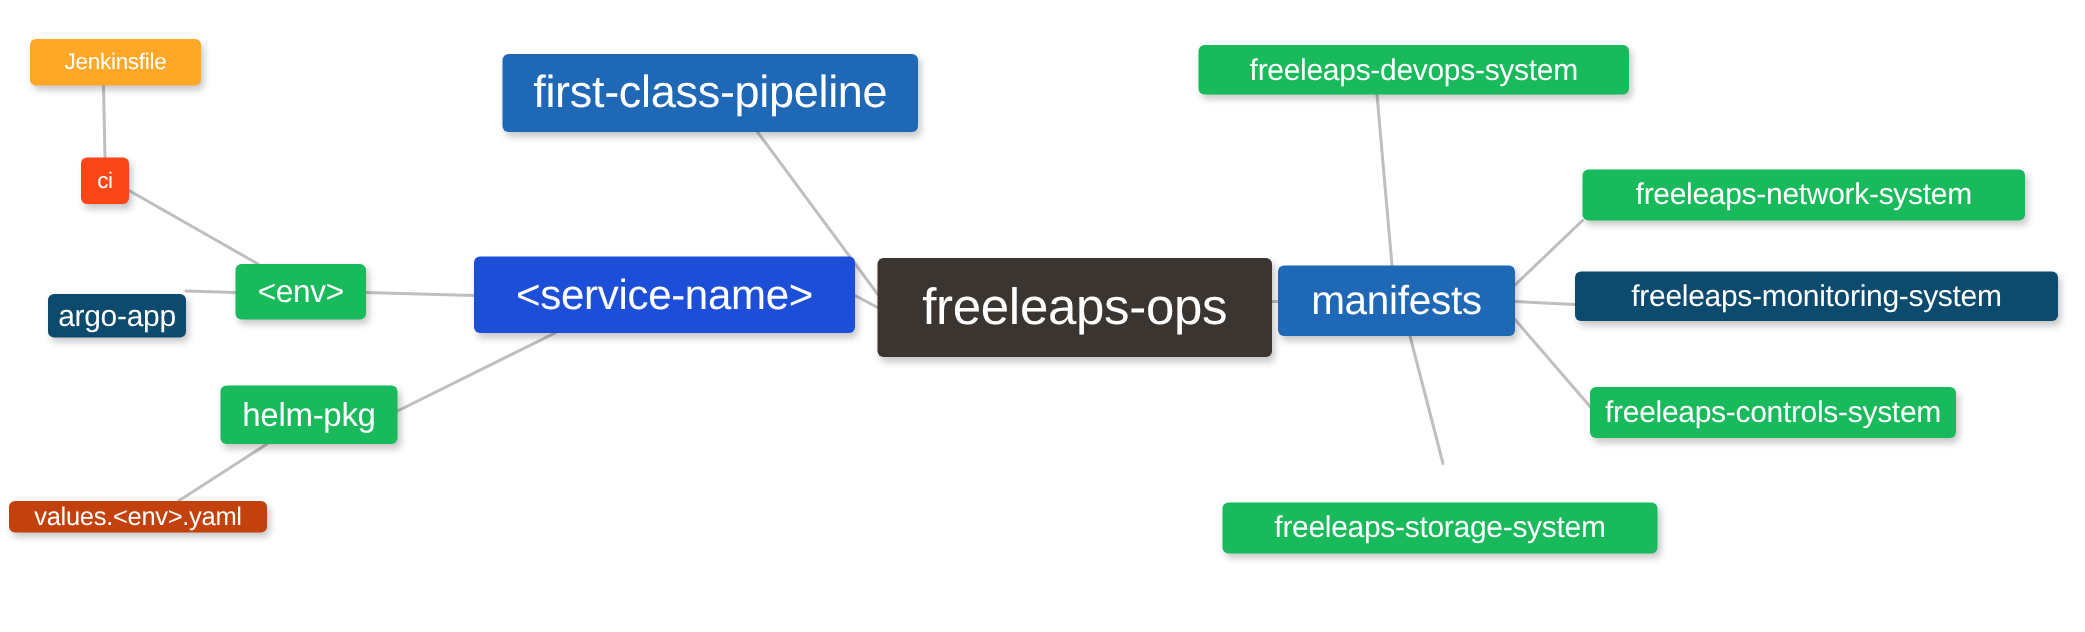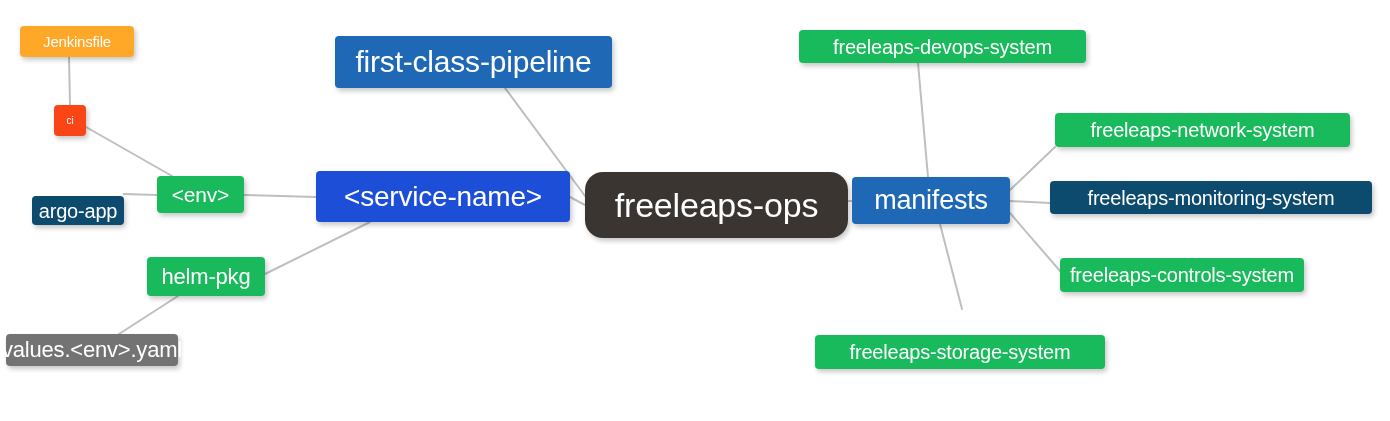--- a/index.html
+++ b/index.html
@@ -58,48 +58,48 @@
       <path d="M 172 176 L 86 127" fill="none" stroke="#bfbfbf" stroke-width="2" stroke-linecap="round"></path>
       <path d="M 70 105 L 69 57" fill="none" stroke="#bfbfbf" stroke-width="2" stroke-linecap="round"></path>
       <path d="M 178 296 L 119 334" fill="none" stroke="#bfbfbf" stroke-width="2" stroke-linecap="round"></path>
       <path d="M 928 177 L 918 63" fill="none" stroke="#bfbfbf" stroke-width="2" stroke-linecap="round"></path>
       <path d="M 1010 190 L 1055 147" fill="none" stroke="#bfbfbf" stroke-width="2" stroke-linecap="round"></path>
       <path d="M 1010 201 L 1050 203" fill="none" stroke="#bfbfbf" stroke-width="2" stroke-linecap="round"></path>
       <path d="M 1010 213 L 1060 271" fill="none" stroke="#bfbfbf" stroke-width="2" stroke-linecap="round"></path>
       <path d="M 940 224 L 962 309" fill="none" stroke="#bfbfbf" stroke-width="2" stroke-linecap="round"></path>
     </svg>
   <div id="node-layer">
-      <div class="node" style="left: 585px; top: 172px; width: 263px; height: 66px; background: rgb(59, 53, 49); font-size: 34px; border-radius: 18px;">
+      <div class="node" style="left: 585px; top: 172px; width: 263px; height: 66px; background: rgb(59, 53, 49); font-size: 34px;">
         <span class="node-label">freeleaps-ops</span>
       </div>
       <div class="node" style="left: 315px; top: 36px; width: 277px; height: 52px; background: rgb(31, 104, 181); font-size: 30px; margin-left: 20px;">
         <span class="node-label">first-class-pipeline</span>
       </div>
       <div class="node" style="left: 316px; top: 171px; width: 254px; height: 51px; background: #1d4ed8; font-size: 28px;">
         <span class="node-label">&lt;service-name&gt;</span>
       </div>
       <div class="node" style="left: 852px; top: 177px; width: 158px; height: 47px; background: rgb(31, 104, 181); font-size: 27px;">
         <span class="node-label">manifests</span>
       </div>
       <div class="node" style="left: 157px; top: 176px; width: 87px; height: 37px; background: rgb(25, 186, 91); font-size: 21px;">
         <span class="node-label">&lt;env&gt;</span>
       </div>
       <div class="node" style="left: 147px; top: 257px; width: 118px; height: 39px; background: rgb(25, 186, 91); font-size: 22px;">
         <span class="node-label">helm-pkg</span>
       </div>
       <div class="node" style="left: 20px; top: 26px; width: 114px; height: 31px; background: rgb(255, 167, 38); font-size: 15px;">
         <span class="node-label">Jenkinsfile</span>
       </div>
-      <div class="node" style="left: 54px; top: 105px; width: 32px; height: 31px; background: rgb(250, 70, 22); font-size: 10px; align-items: center;">
+      <div class="node" style="left: 54px; top: 105px; width: 32px; height: 31px; background: rgb(250, 70, 22); font-size: 15px; align-items: center;">
         <span class="node-label">ci</span>
       </div>
       <div class="node" style="left: 32px; top: 179px; width: 92px; height: 29px; background: #0c4a6e; font-size: 20px; margin-top: 17px;">
         <span class="node-label">argo-app</span>
       </div>
-      <div class="node" style="left: 6px; top: 334px; width: 172px; height: 32px; background: #737373; font-size: 22px;">
+      <div class="node" style="left: 6px; top: 334px; width: 172px; height: 21px; background: #c2410c; font-size: 17px;">
         <span class="node-label">values.&lt;env&gt;.yaml</span>
       </div>
       <div class="node" style="left: 799px; top: 30px; width: 287px; height: 33px; background: rgb(25, 186, 91); font-size: 20px;">
         <span class="node-label">freeleaps-devops-system</span>
       </div>
       <div class="node" style="left: 1055px; top: 113px; width: 295px; height: 34px; background: rgb(25, 186, 91); font-size: 20px;">
         <span class="node-label">freeleaps-network-system</span>
       </div>
       <div class="node" style="left: 1050px; top: 181px; width: 322px; height: 33px; background: #0c4a6e; font-size: 20px;">
         <span class="node-label">freeleaps-monitoring-system</span>

